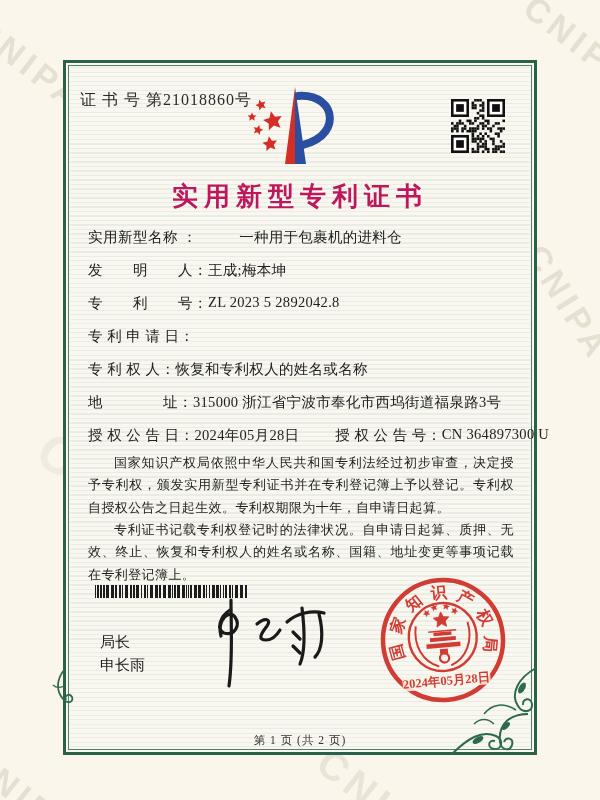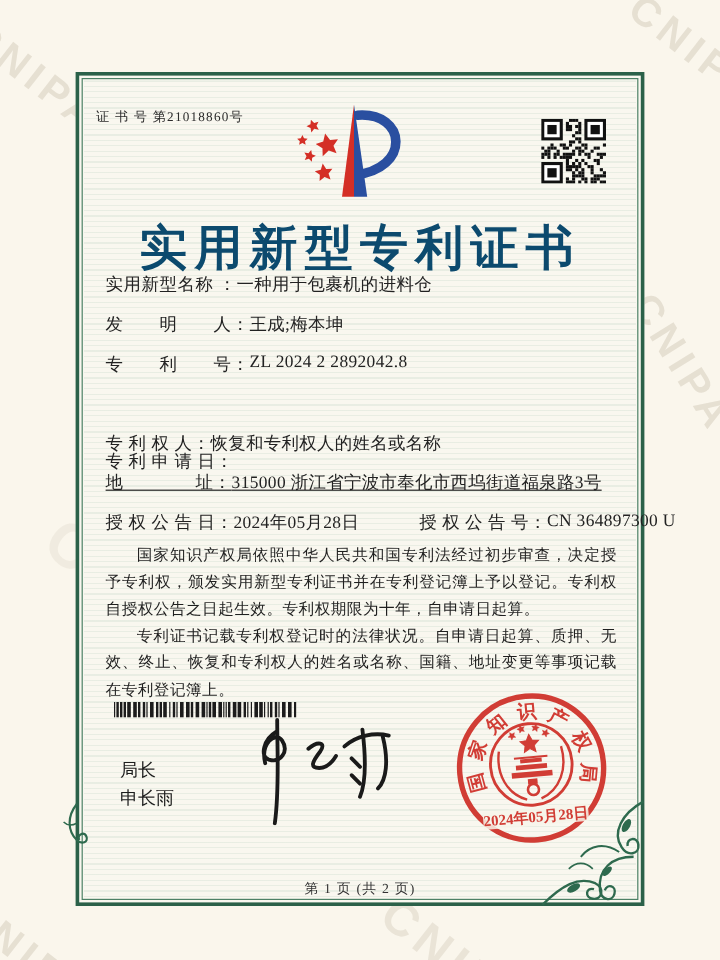--- a/index.html
+++ b/index.html
@@ -11,33 +11,33 @@
   .wm { position:absolute; font-family:"Liberation Sans","DejaVu Sans",sans-serif; font-weight:bold;
         color:#b9ae99; letter-spacing:5px; transform:rotate(38deg); transform-origin:left top; opacity:.30; }
 
   
   .frame { position:absolute; left:63px; top:60px; right:63px; bottom:45px;
            border:3px solid #2b6149; background:#f9f7ef; }
   .frame .inner-line { position:absolute; inset:2px; border:1px solid #4d8166; pointer-events:none; }
   .frame .guilloche { position:absolute; inset:4px;
       background:repeating-linear-gradient(180deg, rgba(140,180,158,.15) 0 1px, rgba(255,255,255,0) 1px 4.5px); }
 
-  .cert-no { position:absolute; left:80px; top:90px; font-size:11px; letter-spacing:1px; color:#2b2b2b; }
+  .cert-no { position:absolute; left:80px; top:90px; font-size:16px; letter-spacing:1px; color:#2b2b2b; }
 
   .logo { position:absolute; left:245px; top:84px; width:120px; height:85px; }
   .qr { position:absolute; left:451px; top:99px; width:54px; height:54px; }
 
   .title { position:absolute; left:0; right:0; top:179px; text-align:center;
-           font-size:40px; font-weight:bold; letter-spacing:6px; color:#0c4a6e; }
+           font-size:26px; font-weight:bold; letter-spacing:6px; color:#be185d; }
 
   .fields { position:absolute; left:88px; top:228px; width:430px; font-size:14.5px; color:#222; }
   .frow { position:absolute; left:0; display:flex; white-space:nowrap; }
   .flabel { letter-spacing:.5px; }
   .fvalue { letter-spacing:.3px; }
-  .pair2 { margin-left:50px; display:flex; }
+  .pair2 { margin-left:36px; display:flex; }
 
   .paras { position:absolute; left:88px; top:452px; width:426px; font-size:13px; line-height:1.72;
            color:#1f1f1f; text-align:justify; letter-spacing:.4px; }
   .paras p { text-indent:2em; }
 
   .barcode { position:absolute; left:95px; top:585px; width:152px; height:13px; }
 
   .signer { position:absolute; left:100px; top:632px; font-family:Liberation Mono, monospace;
             font-size:15px; color:#1c1c1c; line-height:23px; }
   .signature { position:absolute; left:185px; top:596px; width:150px; height:95px; }
@@ -214,40 +214,40 @@
       <rect x="15" y="1" width="5" height="5" fill="#fff"></rect>
       <rect x="16" y="2" width="3" height="3" fill="#111"></rect>
       <rect x="0" y="14" width="7" height="7" fill="#111"></rect>
       <rect x="1" y="15" width="5" height="5" fill="#fff"></rect>
       <rect x="2" y="16" width="3" height="3" fill="#111"></rect>
     </svg>
 
   <div class="title">实用新型专利证书</div>
 
   <div class="fields">
-    <div class="frow" style="top:0;">
+    <div class="frow" style="top:0;gap:42px;">
         <span class="flabel">实用新型名称 ：</span>
         <span class="fvalue">一种用于包裹机的进料仓</span>
       </div>
     <div class="frow" style="top:33px;justify-content:space-between;">
         <span class="flabel">发　　明　　人：</span>
         <span class="fvalue">王成;梅本坤</span>
       </div>
     <div class="frow" style="top:66px;">
         <span class="flabel">专　　利　　号：</span>
-        <span class="fvalue">ZL 2024 2 2892042.8</span>
-      </div>
-    <div class="frow" style="top:99px;margin-top:48px;">
+        <span class="fvalue">ZL 2023 5 2892042.8</span>
+      </div>
+    <div class="frow" style="top:99px;">
         <span class="flabel">专 利 申 请 日：</span>
       </div>
     <div class="frow" style="top:132px;">
         <span class="flabel">专  利  权  人：</span>
         <span class="fvalue">恢复和专利权人的姓名或名称</span>
       </div>
-    <div class="frow" style="top:165px;text-decoration:underline;">
+    <div class="frow" style="top:165px;">
         <span class="flabel">地　　　　址：</span>
         <span class="fvalue">315000 浙江省宁波市奉化市西坞街道福泉路3号</span>
       </div>
     <div class="frow" style="top:198px;">
       <span class="flabel">授 权 公 告 日：</span>
         <span class="fvalue">2024年05月28日</span>
       <span class="pair2">
           <span class="flabel">授 权 公 告 号：</span>
           <span class="fvalue">CN 364897300 U</span>
         </span>

